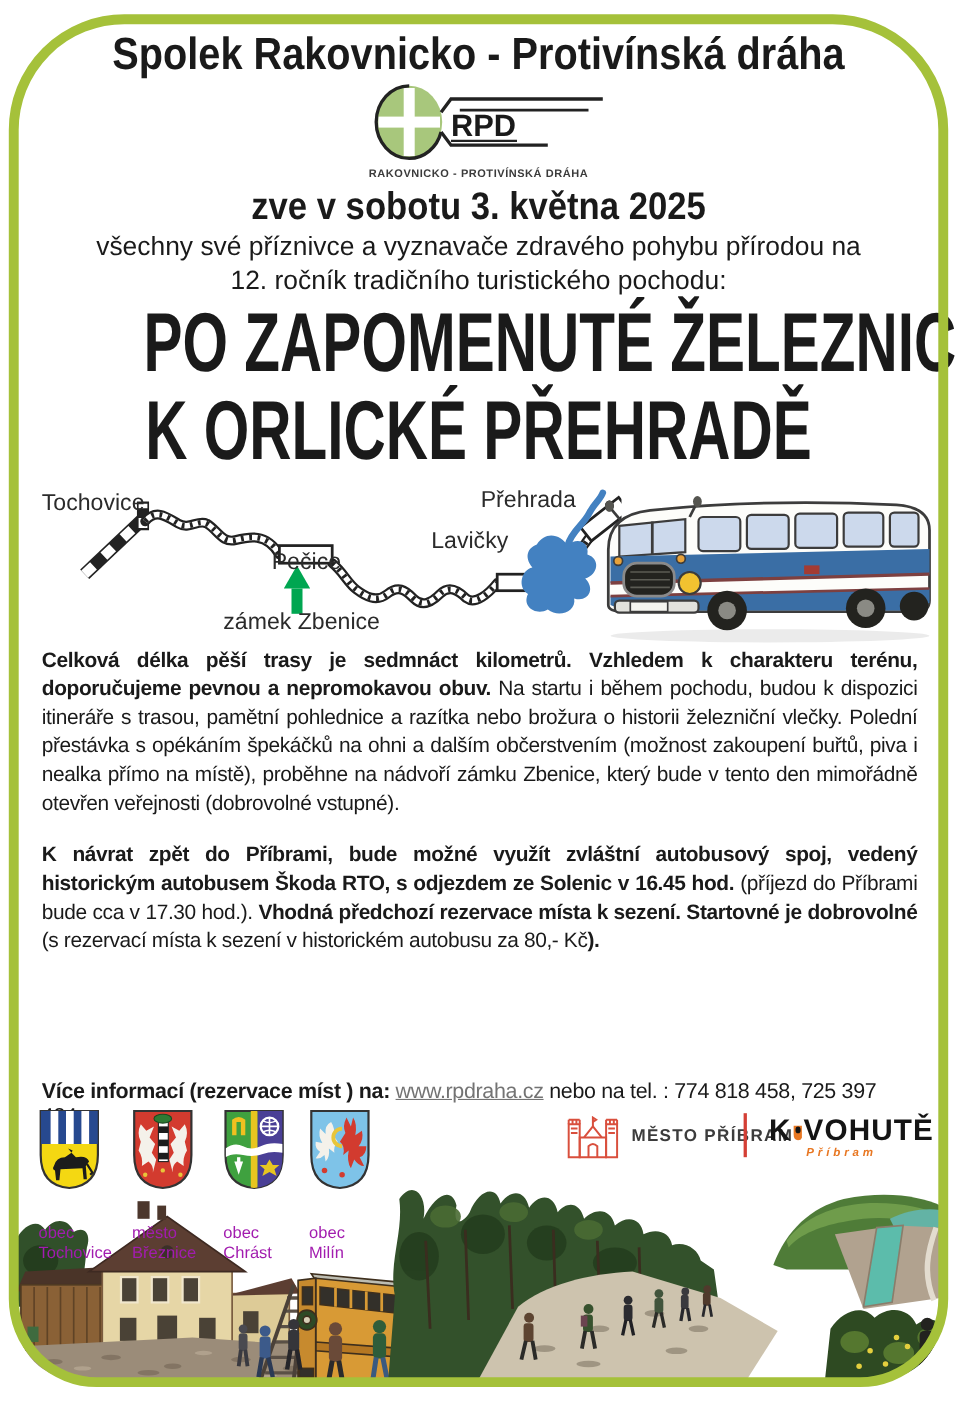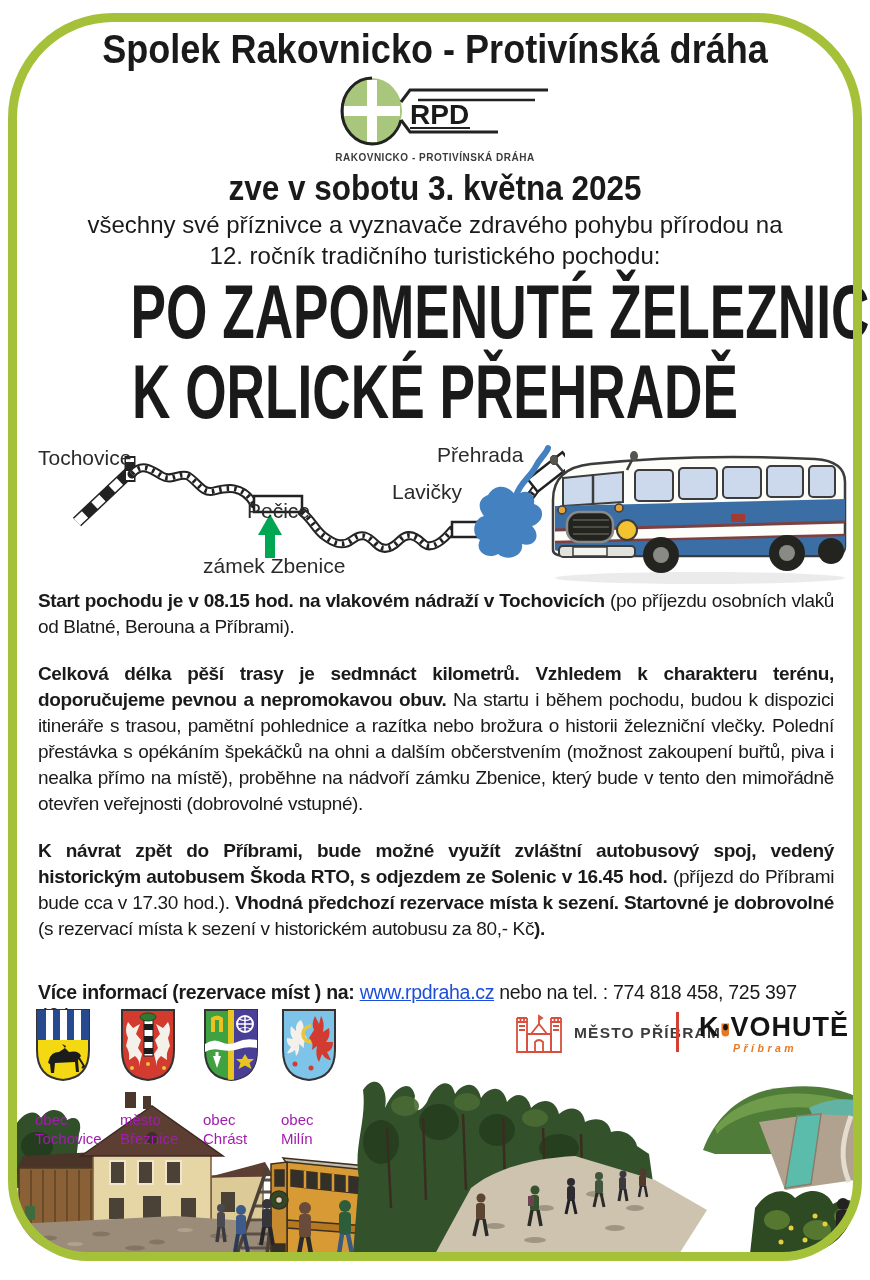--- a/index.html
+++ b/index.html
@@ -26,21 +26,21 @@
   .lbl-prehrada{left:437px;top:5px;}
   .lbl-zbenice{left:203px;top:116px;color:#00a651;font-size:21px;}
   .map-svg{position:absolute;left:20px;top:0;}
   .bus-svg{position:absolute;left:535px;top:0;}
   .bodytext{position:absolute;top:588px;left:38px;width:796px;font-size:19px;line-height:26px;
             letter-spacing:-0.35px;}
   .bodytext p{margin:0 0 21px 0;text-align:justify;}
   .bodytext .b{font-weight:bold;}
   .info{position:absolute;top:961px;left:38px;width:800px;font-size:19.5px;letter-spacing:-0.3px;}
   .info .b{font-weight:bold;}
-  .info a{color:#1d4ed8;text-decoration:underline;}
+  .info a{color:#737373;text-decoration:underline;}
   .sponsors{position:absolute;top:1008px;left:0;width:870px;height:110px;z-index:2;}
   .shield-block{position:absolute;top:0;width:90px;}
   .shield-block .cap{margin-top:24px;font-size:15px;line-height:19px;color:#a21caf;}
   .sb-1{left:35px;} .sb-2{left:120px;} .sb-3{left:203px;} .sb-4{left:281px;}
   .pribram{position:absolute;left:514px;top:4px;display:flex;align-items:center;gap:10px;}
   .pribram .txt{font-size:15.5px;font-weight:bold;letter-spacing:1.2px;color:#3c3c3c;white-space:nowrap;}
   .red-divider{position:absolute;left:676px;top:4px;width:3px;height:40px;background:#d43f35;}
   .kovohute{position:absolute;left:699px;top:6px;width:150px;}
   .kovo-row{display:flex;align-items:flex-start;font-weight:bold;font-size:27px;letter-spacing:1px;
             color:#141414;line-height:27px;}
@@ -167,21 +167,20 @@
 
       <circle cx="126" cy="117" r="18" fill="#23231f"></circle>
         <circle cx="126" cy="117" r="8" fill="#8a8a84"></circle>
       <circle cx="252" cy="115" r="18" fill="#23231f"></circle>
         <circle cx="252" cy="115" r="8" fill="#8a8a84"></circle>
       <circle cx="296" cy="113" r="13" fill="#23231f"></circle>
     </svg>
   </div>
 
   <div class="bodytext">
-      <p><span class="b">Start pochodu je v 08.15 hod. na vlakovém nádraží v Tochovicích </span><span>(po příjezdu osobních vlaků od Blatné, Berouna a Příbrami).</span></p>
       <p><span class="b">Celková délka pěší trasy je sedmnáct kilometrů. Vzhledem k charakteru terénu, doporučujeme pevnou a nepromokavou obuv. </span><span>Na startu i během pochodu, budou k dispozici itineráře s trasou, pamětní pohlednice a razítka nebo brožura o historii železniční vlečky. Polední přestávka s opékáním špekáčků na ohni a dalším občerstvením (možnost zakoupení buřtů, piva i nealka přímo na místě), proběhne na nádvoří zámku Zbenice, který bude v tento den mimořádně otevřen veřejnosti (dobrovolné vstupné).</span></p>
       <p><span class="b">K návrat zpět do Příbrami, bude možné využít zvláštní autobusový spoj, vedený historickým autobusem Škoda RTO, s odjezdem ze Solenic v 16.45 hod. </span><span>(příjezd do Příbrami bude cca v 17.30 hod.). </span><span class="b">Vhodná předchozí rezervace místa k sezení. Startovné je dobrovolné </span><span>(s rezervací místa k sezení v historickém autobusu za 80,- Kč</span><span class="b">).</span></p>
     </div>
 
   <p class="info"><span class="b">Více  informací (rezervace míst ) na: </span><a href="#">www.rpdraha.cz</a><span> nebo na tel. : 774 818 458, 725 397 434.</span></p>
 
   <div class="sponsors">
 
     <div class="shield-block sb-1">
       <svg width="56" height="74" viewBox="0 0 56 74">

